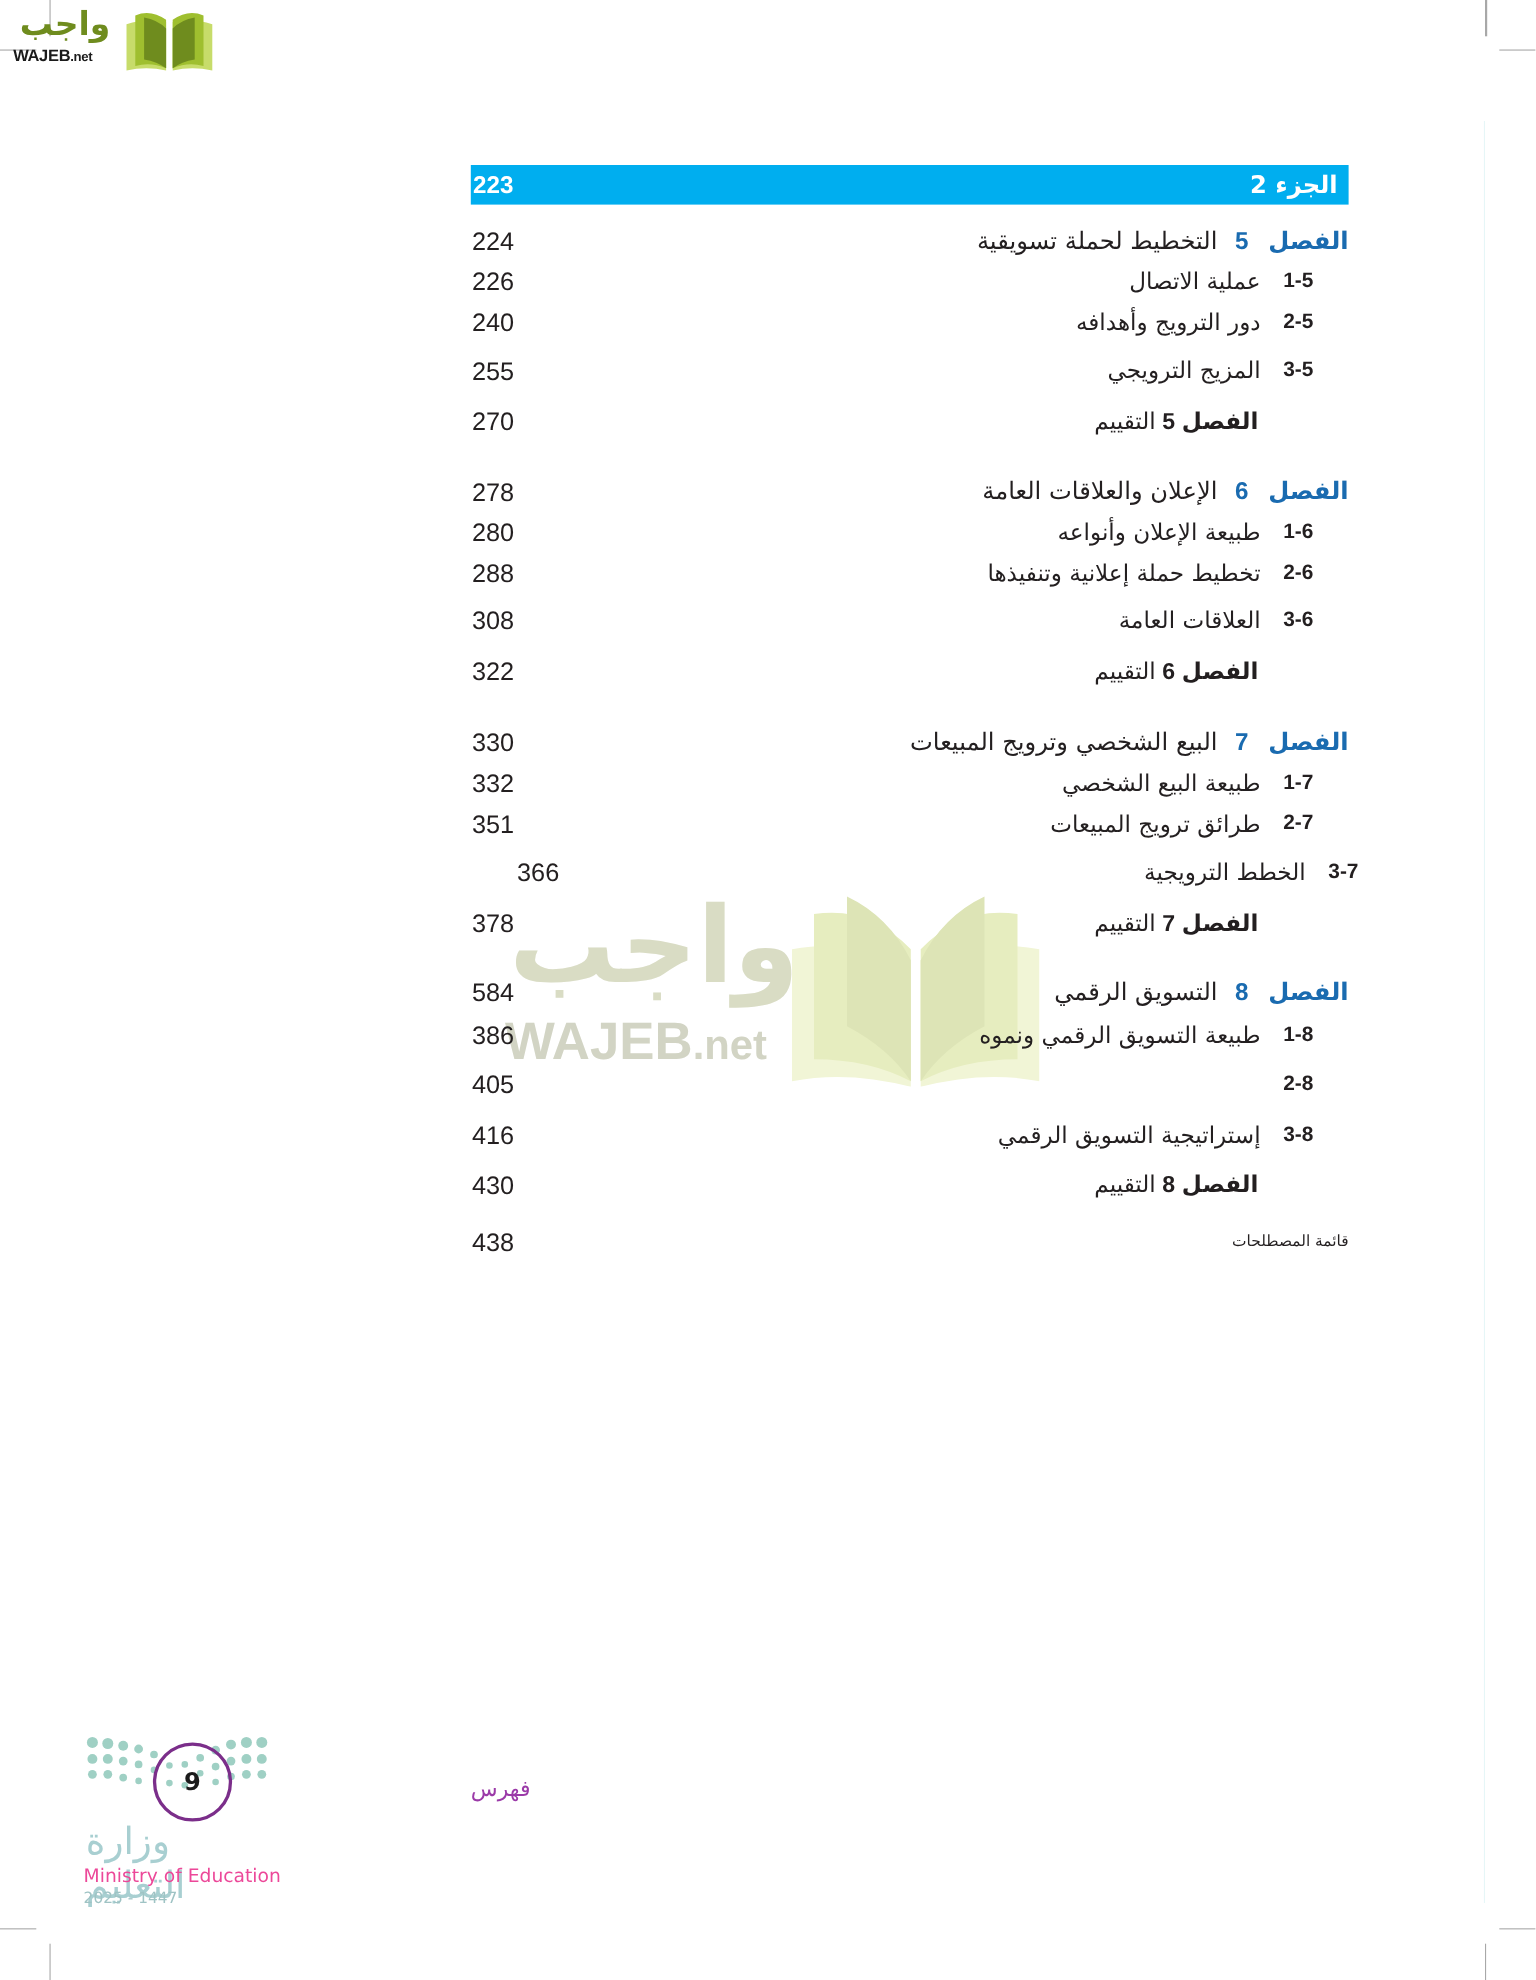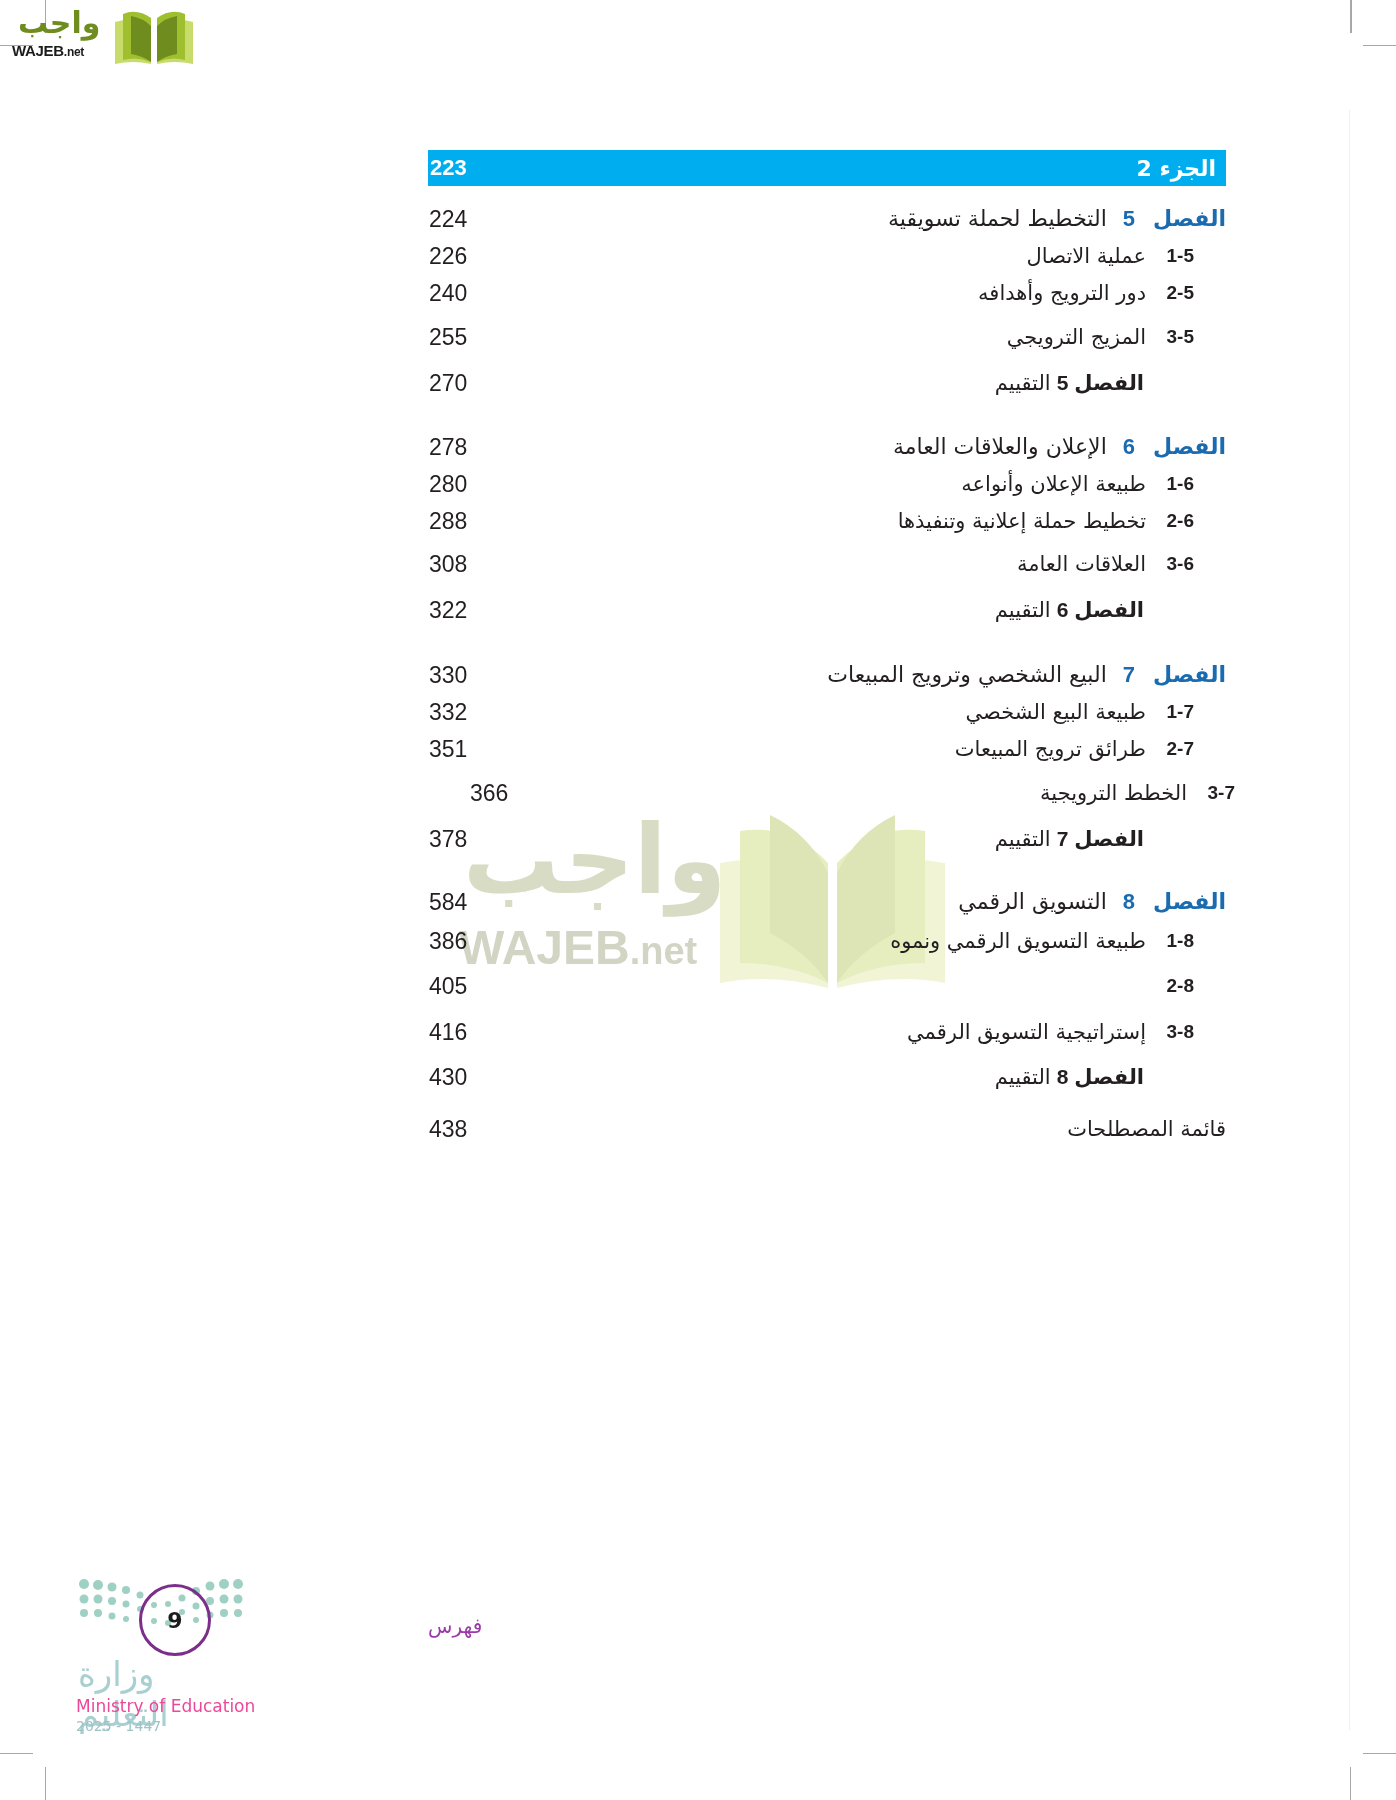--- a/index.html
+++ b/index.html
@@ -39,21 +39,21 @@
   .chapter .ch-num { color: #1a6bb0; font-weight: bold; margin: 0 18px 0 16px; font-family: "Liberation Sans", sans-serif; }
   .chapter .ch-title { color: #231f20; }
 
   .section .sec-num { position: absolute; right: 32px; top: 0; line-height: 36px; font-weight: bold; font-size: 19px; font-family: "Liberation Sans", sans-serif; }
   .section .sec-title { right: 80px; font-size: 21px; }
 
   .eval .rtxt { right: 82px; font-size: 21px; }
   .eval .ev-label { font-weight: bold; }
   .eval .ev-num { font-weight: bold; margin: 0 6px; font-family: "Liberation Sans", sans-serif; }
 
-  .glossary .rtxt { right: 0; font-size: 21px; margin-left: 32px; }
+  .glossary .rtxt { right: 0; font-size: 14px; margin-left: 32px; }
 
   
   .watermark { position: absolute; left: 455px; top: 815px; width: 500px; height: 180px; opacity: 1; }
   .wm-ar { position: absolute; left: 8px; top: -10px; font-size: 96px; font-weight: bold; color: #d9dcc4; direction: rtl; line-height: 110px; }
   .wm-en { position: absolute; left: 4px; top: 105px; font-size: 48px; font-weight: bold; color: #d2d4c4; font-family: "Liberation Sans", sans-serif; }
   .wm-en small { font-size: 38px; }
   .wm-book { position: absolute; left: 265px; top: -2px; }
 
   
   .moe { position: absolute; left: 70px; top: 1578px; width: 200px; height: 150px; }

